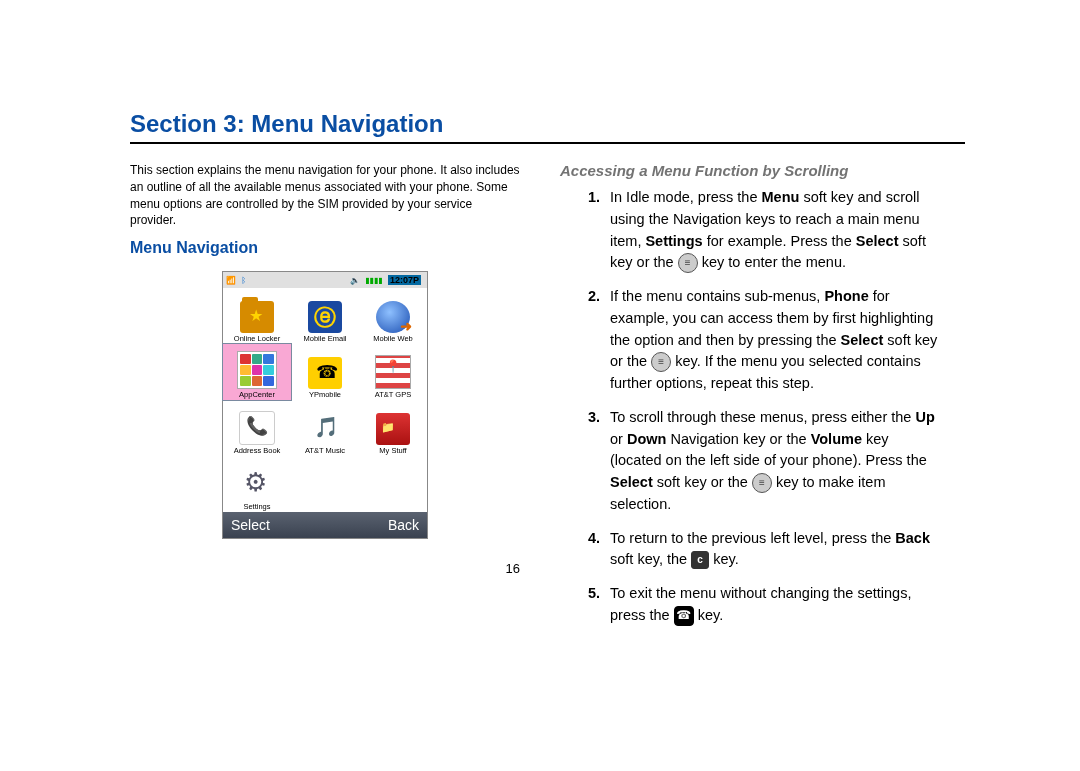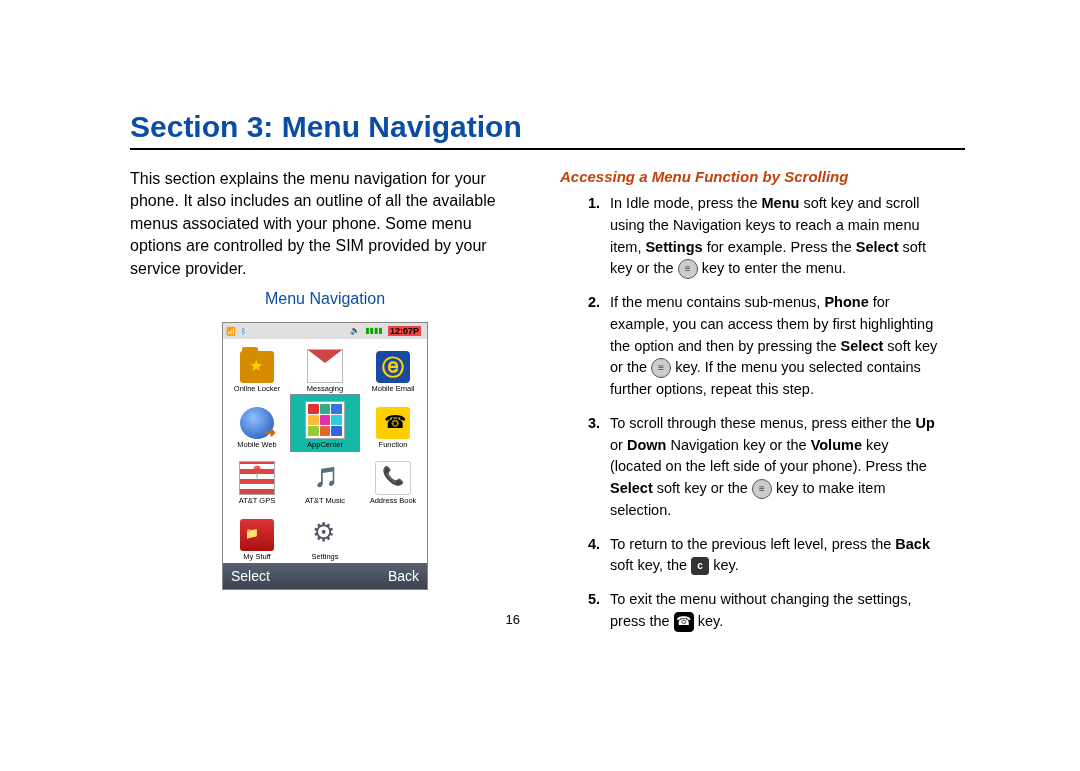--- a/index.html
+++ b/index.html
@@ -11,49 +11,48 @@
     width: 1080px;
     height: 771px;
     overflow: hidden;
   }
   .page {
     padding: 110px 115px 0 130px;
   }
   .section-title {
     color: #0a4ea3;
     font-weight: bold;
-    font-size: 30px;
+    font-size: 24px;
     padding-bottom: 4px;
     border-bottom: 2px solid #000;
     margin-bottom: 18px;
   }
   .cols {
     display: flex;
     gap: 40px;
   }
   .col-left {
     width: 390px;
   }
   .col-right {
     width: 390px;
   }
   .para {
-    font-size: 16px;
+    font-size: 12px;
     line-height: 1.4;
     margin: 0 0 10px 0;
   }
   .h2-blue {
     color: #0a4ea3;
-    font-weight: normal;
+    font-weight: bold;
     font-size: 16px;
     margin: 10px 0 8px 0;
-    text-align: center;
   }
   .h2-red {
-    color: #c2410c;
+    color: #737373;
     font-weight: bold;
     font-style: italic;
     font-size: 15px;
     margin: 0 0 8px 0;
   }
   ol.steps {
     margin: 8px;
     padding-left: 36px;
     font-size: 14.5px;
     line-height: 1.5;
@@ -129,21 +128,21 @@
     justify-content: space-between;
     padding: 0 3px;
     font-size: 8px;
   }
   .status-left span, .status-right span {
     display: inline-block;
     vertical-align: middle;
     margin-right: 3px;
   }
   .clock {
-    background: #ef4444;
+    background: #0369a1;
     color: #000;
     font-weight: bold;
     padding: 0 2px;
     font-size: 9px;
   }
   .grid {
     display: grid;
     grid-template-columns: repeat(3, 1fr);
     grid-auto-rows: 56px;
     background: #fff;
@@ -163,21 +162,21 @@
     position: relative;
   }
   .app .label {
     font-size: 7.5px;
     color: #000;
     text-align: right;
     line-height: 1;
     margin-top: 2px;
   }
   .app.selected {
-    background: #14b8a6;
+    background: #f9a8d4;
     border: 1px solid #7a8aa0;
     margin: -1px;
   }
   .softbar {
     height: 26px;
     background: linear-gradient(#5a6270,#3a4250);
     display: flex;
     justify-content: space-between;
     align-items: center;
     padding: 0 8px;
@@ -236,24 +235,20 @@
             <span style="color:#0a0;">▮▮▮▮</span>
             <span class="clock">12:07P</span>
           </span>
         </div>
         <div class="grid">
           <div class="app">
               <div class="icon ic-folder"></div>
               <div class="label">Online Locker</div>
             </div>
           <div class="app">
-              <div class="icon ic-envelope"></div>
-              <div class="label">Messaging</div>
-            </div>
-          <div class="app">
               <div class="icon ic-email"></div>
               <div class="label">Mobile Email</div>
             </div>
           <div class="app">
               <div class="icon ic-globe"></div>
               <div class="label">Mobile Web</div>
             </div>
           <div class="app selected">
               <div class="icon ic-grid">
                 <span style="background:#d33"></span>
@@ -263,33 +258,33 @@
                 <span style="background:#d3a"></span>
                 <span style="background:#3cd"></span>
                 <span style="background:#9c3"></span>
                 <span style="background:#d63"></span>
                 <span style="background:#36d"></span>
               </div>
               <div class="label">AppCenter</div>
             </div>
           <div class="app">
               <div class="icon ic-yp"></div>
-              <div class="label">Function</div>
+              <div class="label">YPmobile</div>
             </div>
           <div class="app">
               <div class="icon ic-map"></div>
               <div class="label">AT&amp;T GPS</div>
             </div>
           <div class="app">
+              <div class="icon ic-phone"></div>
+              <div class="label">Address Book</div>
+            </div>
+          <div class="app">
               <div class="icon ic-music"></div>
               <div class="label">AT&amp;T Music</div>
-            </div>
-          <div class="app">
-              <div class="icon ic-phone"></div>
-              <div class="label">Address Book</div>
             </div>
           <div class="app">
               <div class="icon ic-box"></div>
               <div class="label">My Stuff</div>
             </div>
           <div class="app">
               <div class="icon ic-gear"></div>
               <div class="label">Settings</div>
             </div>
         </div>

